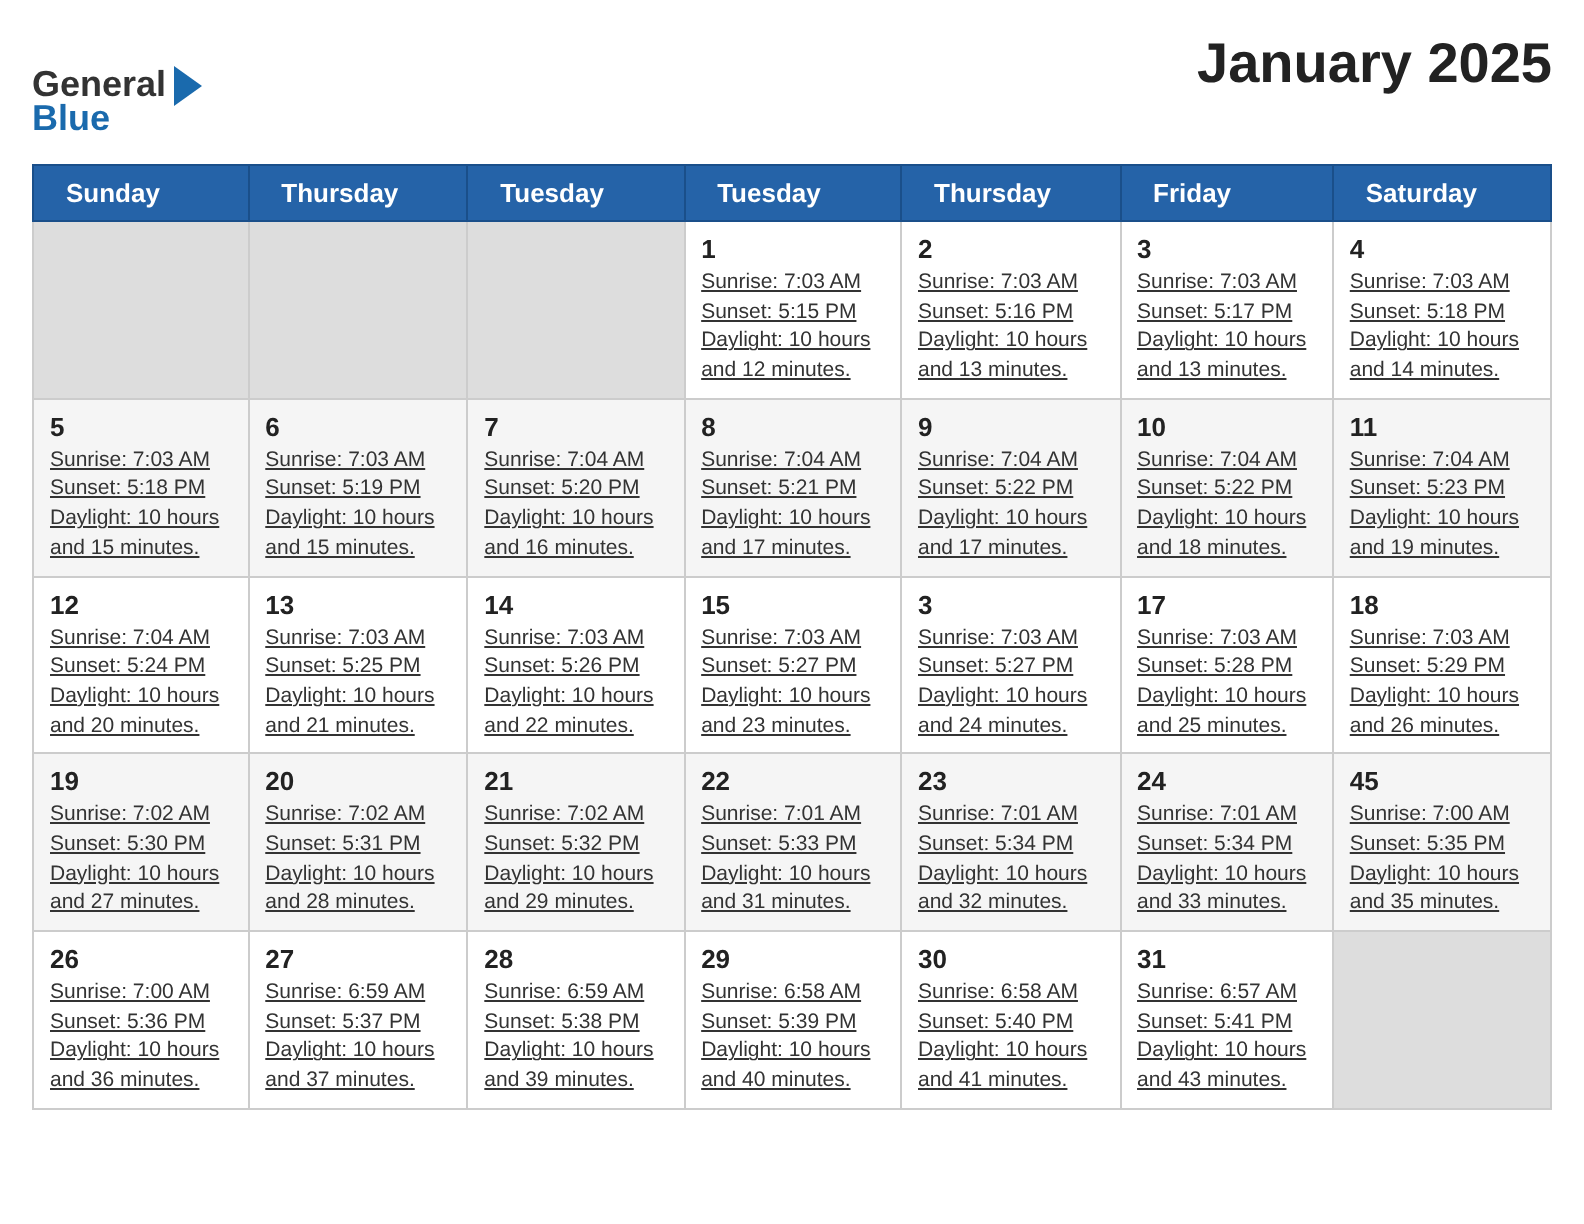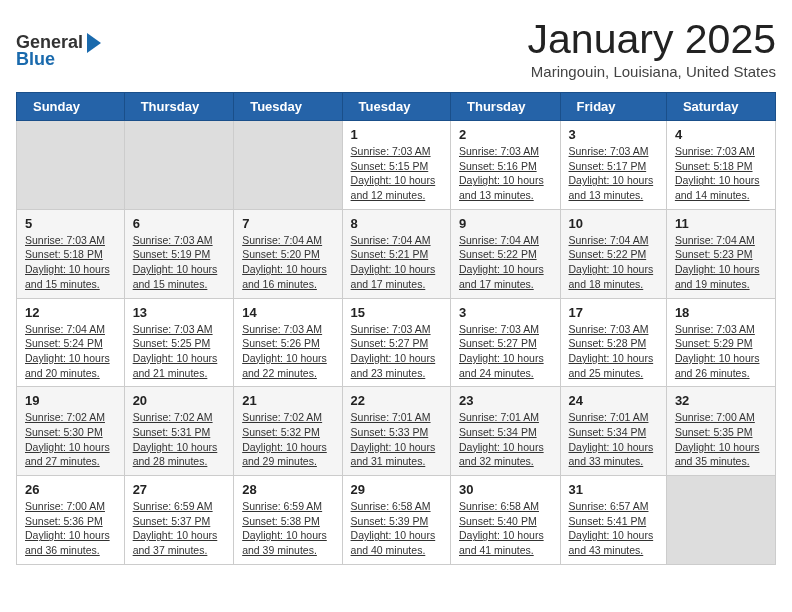--- a/index.html
+++ b/index.html
@@ -43,22 +43,22 @@
     .logo-blue {
       font-size: 18px;
       font-weight: bold;
       color: #1a6aad;
       margin-top: -4px;
     }
     .title-section {
       text-align: right;
     }
     .calendar-title {
-      font-size: 41px;
-      font-weight: normal;
+      font-size: 28px;
+      font-weight: bold;
       color: #222;
     }
     .calendar-subtitle {
       font-size: 15px;
       color: #444;
     }
     .calendar-table {
       width: 100%;
       border-collapse: collapse;
       border: 1px solid #ccc;
@@ -110,21 +110,20 @@
 <div class="header">
   <div class="logo">
     <div class="logo-top">
       <span class="logo-general">General</span>
       <div class="logo-arrow"></div>
     </div>
     <span class="logo-blue">Blue</span>
   </div>
   <div class="title-section">
     <div class="calendar-title">January 2025</div>
-    <div class="calendar-subtitle">Maringouin, Louisiana, United States</div>
   </div>
 </div>
 
 <table class="calendar-table">
   <thead>
     <tr>
     <th>Sunday</th>
         <th>Thursday</th>
         <th>Tuesday</th>
         <th>Tuesday</th>
@@ -234,21 +233,21 @@
         </td>
         <td>
           <div class="day-number">23</div>
           <div class="day-info">Sunrise: 7:01 AM<br>Sunset: 5:34 PM<br>Daylight: 10 hours<br>and 32 minutes.</div>
         </td>
         <td>
           <div class="day-number">24</div>
           <div class="day-info">Sunrise: 7:01 AM<br>Sunset: 5:34 PM<br>Daylight: 10 hours<br>and 33 minutes.</div>
         </td>
         <td>
-          <div class="day-number">32</div>
+          <div class="day-number">45</div>
           <div class="day-info">Sunrise: 7:00 AM<br>Sunset: 5:35 PM<br>Daylight: 10 hours<br>and 35 minutes.</div>
         </td>
       </tr>
       <tr class="row-bg-1">
         <td>
           <div class="day-number">26</div>
           <div class="day-info">Sunrise: 7:00 AM<br>Sunset: 5:36 PM<br>Daylight: 10 hours<br>and 36 minutes.</div>
         </td>
         <td>
           <div class="day-number">27</div>

